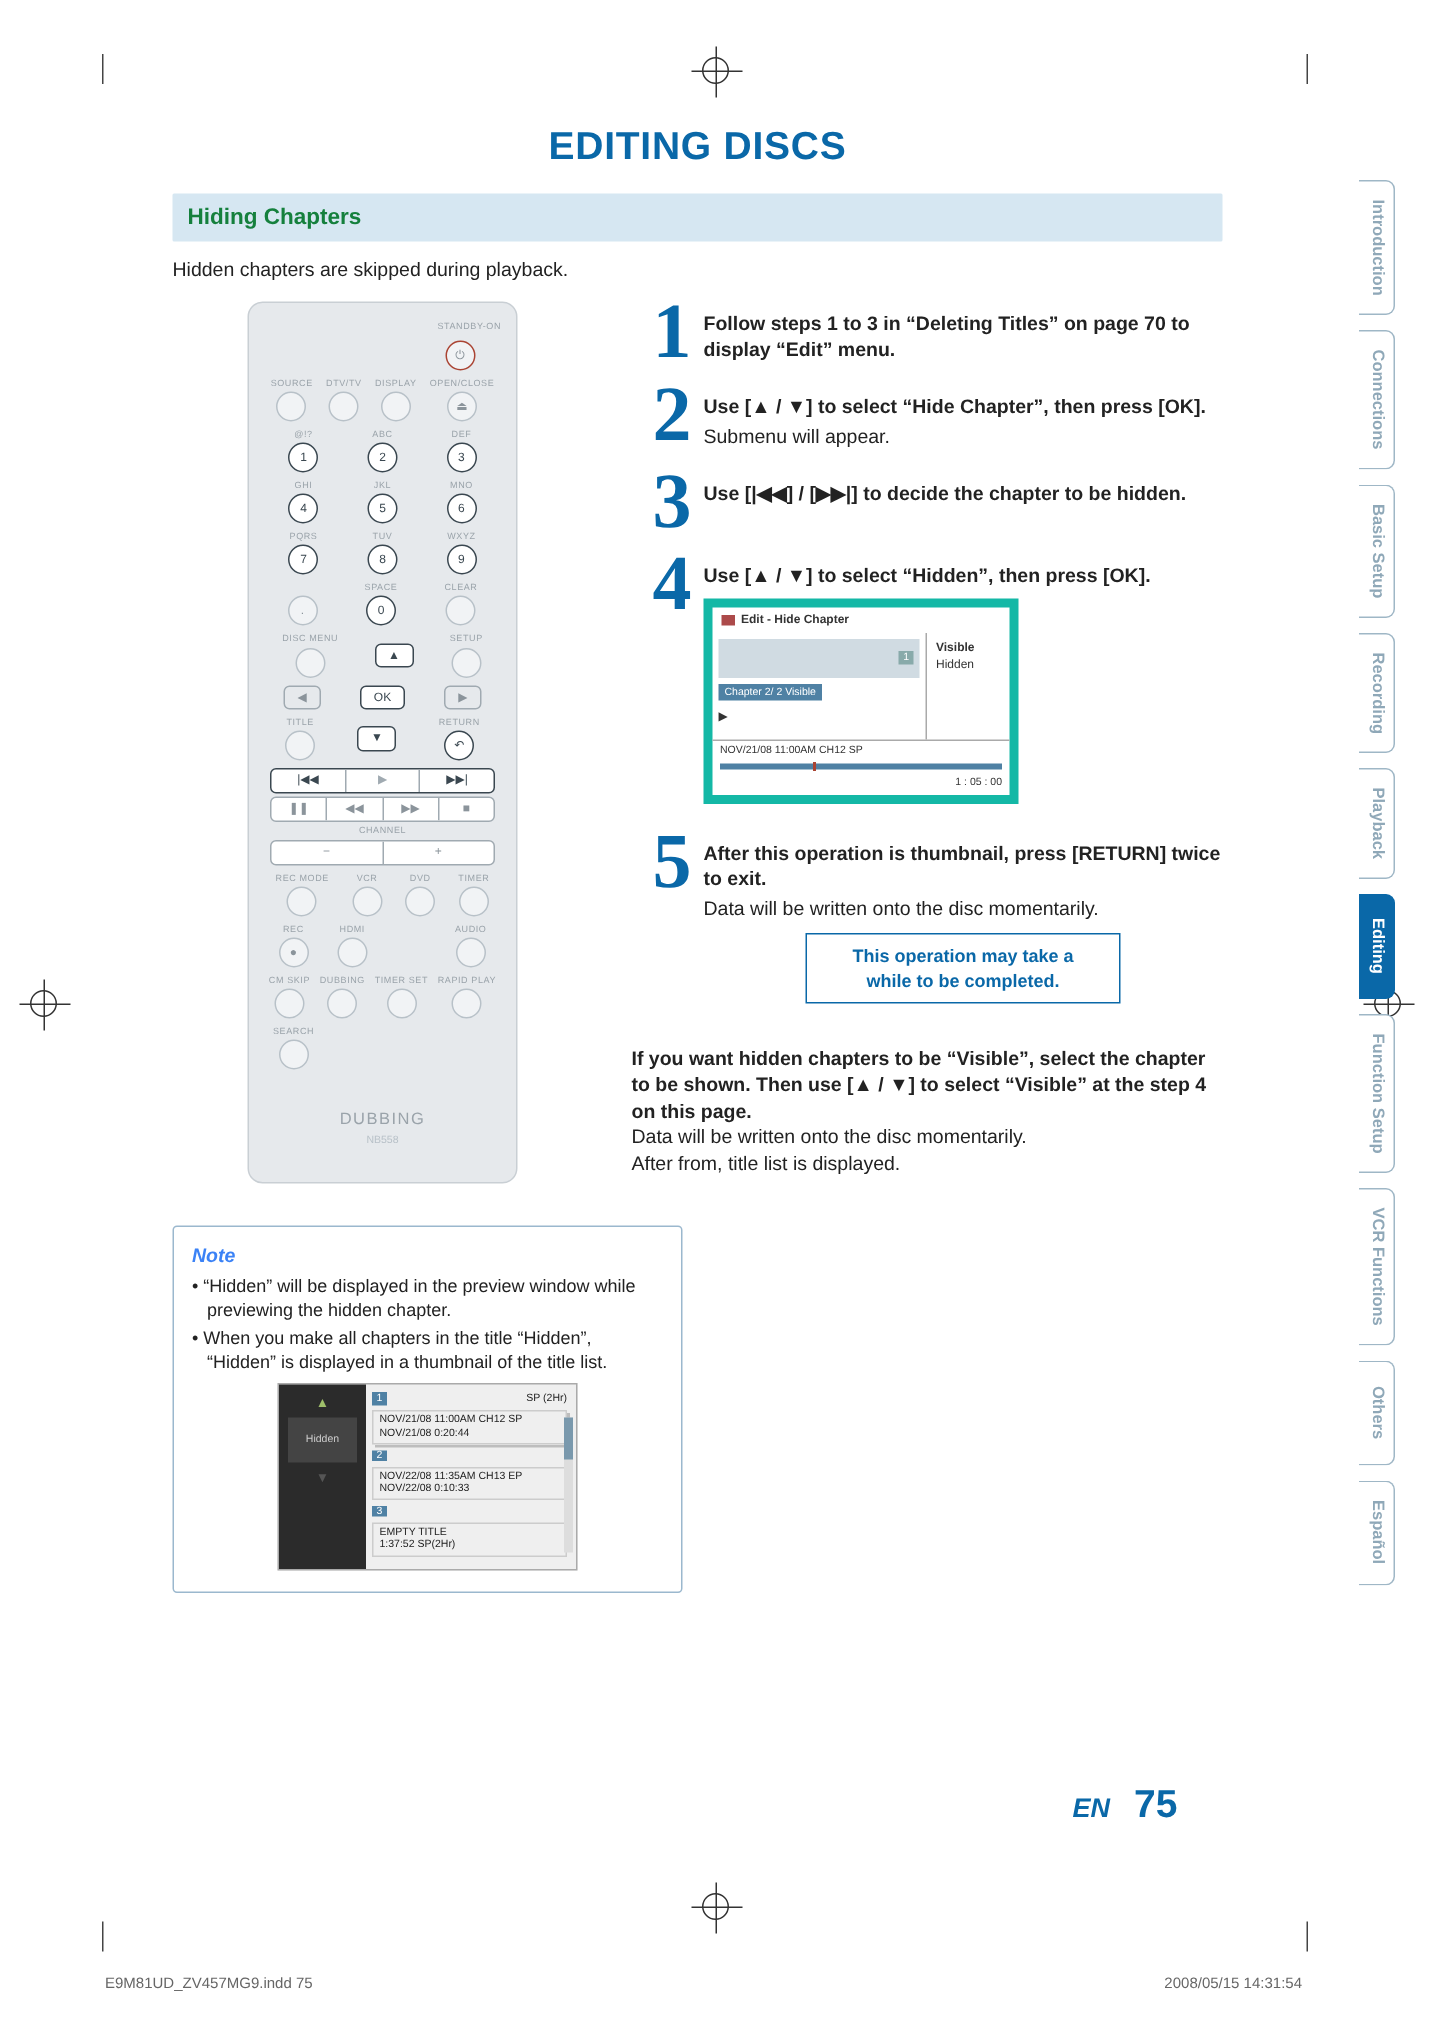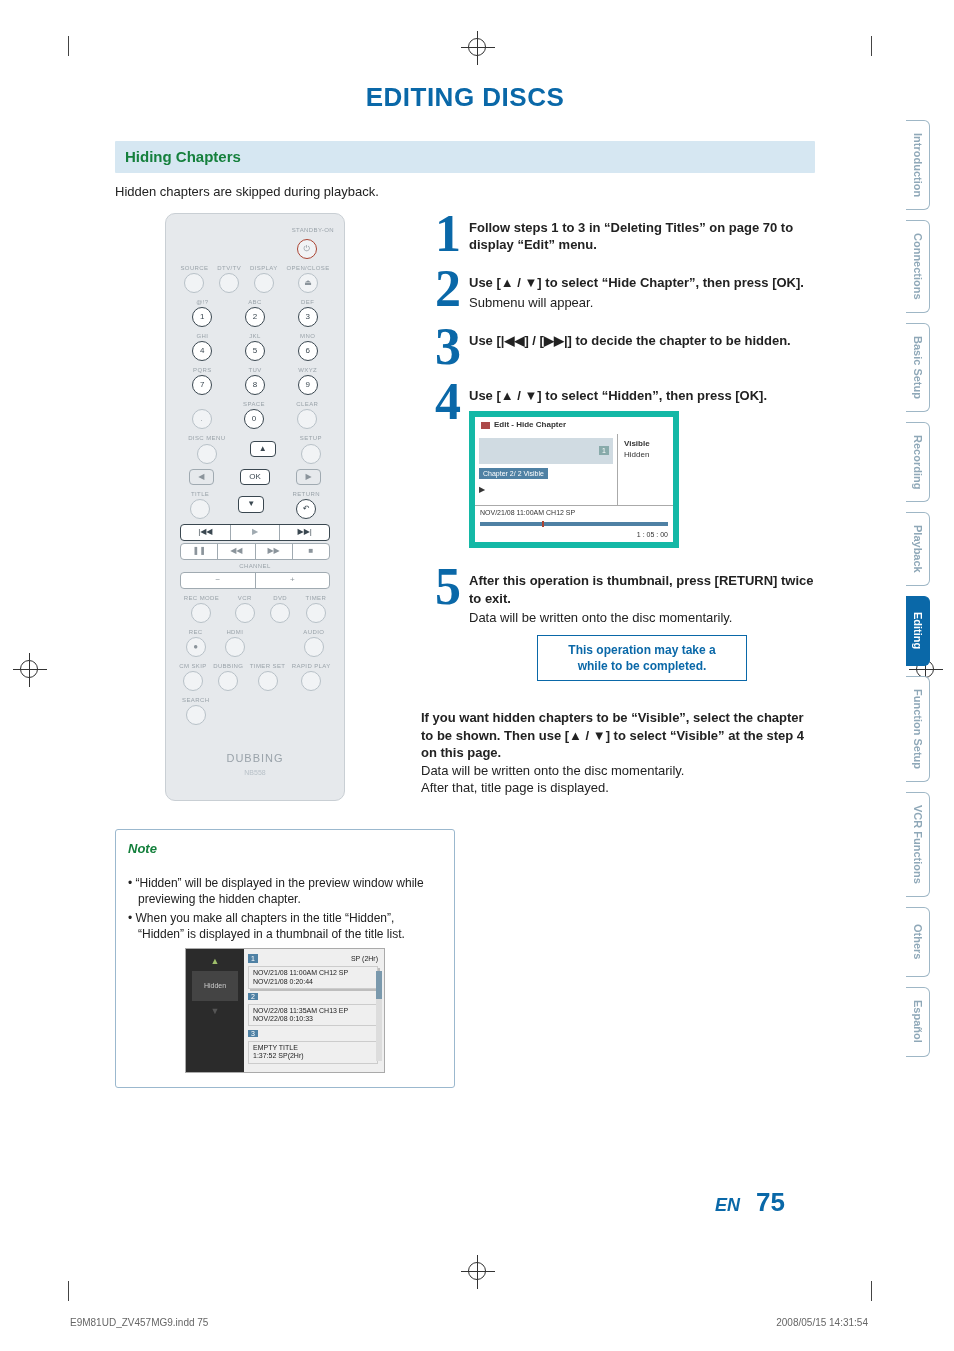--- a/index.html
+++ b/index.html
@@ -43,21 +43,21 @@
     position: absolute;
     left: 115px; top: 80px;
     width: 700px; height: 1160px;
   }
   .title {
     text-align: center;
     color: #0a68a8;
     font-weight: 700;
     font-size: 26px;
     letter-spacing: .5px;
-    margin-bottom: 26px;
+    margin-bottom: 14px;
   }
   .section-bar {
     background: #d6e7f2;
     color: #15803d;
     font-weight: 700;
     font-size: 15px;
     padding: 6px 10px;
     border-radius: 1px;
     margin-bottom: 10px;
   }
@@ -138,21 +138,21 @@
     margin:8px auto 14px;
   }
   .after-text{ font-size:13px; }
   .after-text b{ font-weight:700; }
 
   
   .note-box {
     border:1px solid #9bb8ce; border-radius:3px;
     padding:10px 12px 14px; margin-top:28px; width:340px;
   }
-  .note-box .note-title{ color:#15803d; font-style:italic; font-weight:700; margin-bottom:18px;}
+  .note-box .note-title{ color:#3b82f6; font-style:italic; font-weight:700; margin-bottom:4px;}
   .note-box ul{ list-style:none; padding-left:0; font-size:12px; }
   .note-box li{ padding-left:10px; text-indent:-10px; margin-bottom:2px;}
   .note-box li::before{ content:"• "; }
 
   .titlelist {
     width:200px; margin:6px auto 0; background:#efefef; border:1px solid #aaa;
     display:flex; font-size:7px;
   }
   .titlelist .tl-left{ width:58px; background:#2b2b2b; padding:6px; display:flex; flex-direction:column; align-items:center; gap:4px;}
   .titlelist .tl-left .tri{ color:#9fbf6a; font-size:9px;}
@@ -491,21 +491,21 @@
           <span class="step-sub">Data will be written onto the disc momentarily.</span>
           <div class="warn-box">
             <div>This operation may take a</div>
             <div>while to be completed.</div>
           </div>
         </div>
       </div>
       <div class="after-text" style="margin-left:0;">
         <b>If you want hidden chapters to be “Visible”, select the chapter to be shown. Then use [▲ / ▼] to select “Visible” at the step 4 on this page.</b>
         <div>Data will be written onto the disc momentarily.</div>
-        <div>After that, title page is displayed.</div>
+        <div>After from, title list is displayed.</div>
       </div>
     </div>
   </div>
 
   <div class="page-num">
     <span class="en">EN</span>
     <span>75</span>
   </div>
 </div>
 

